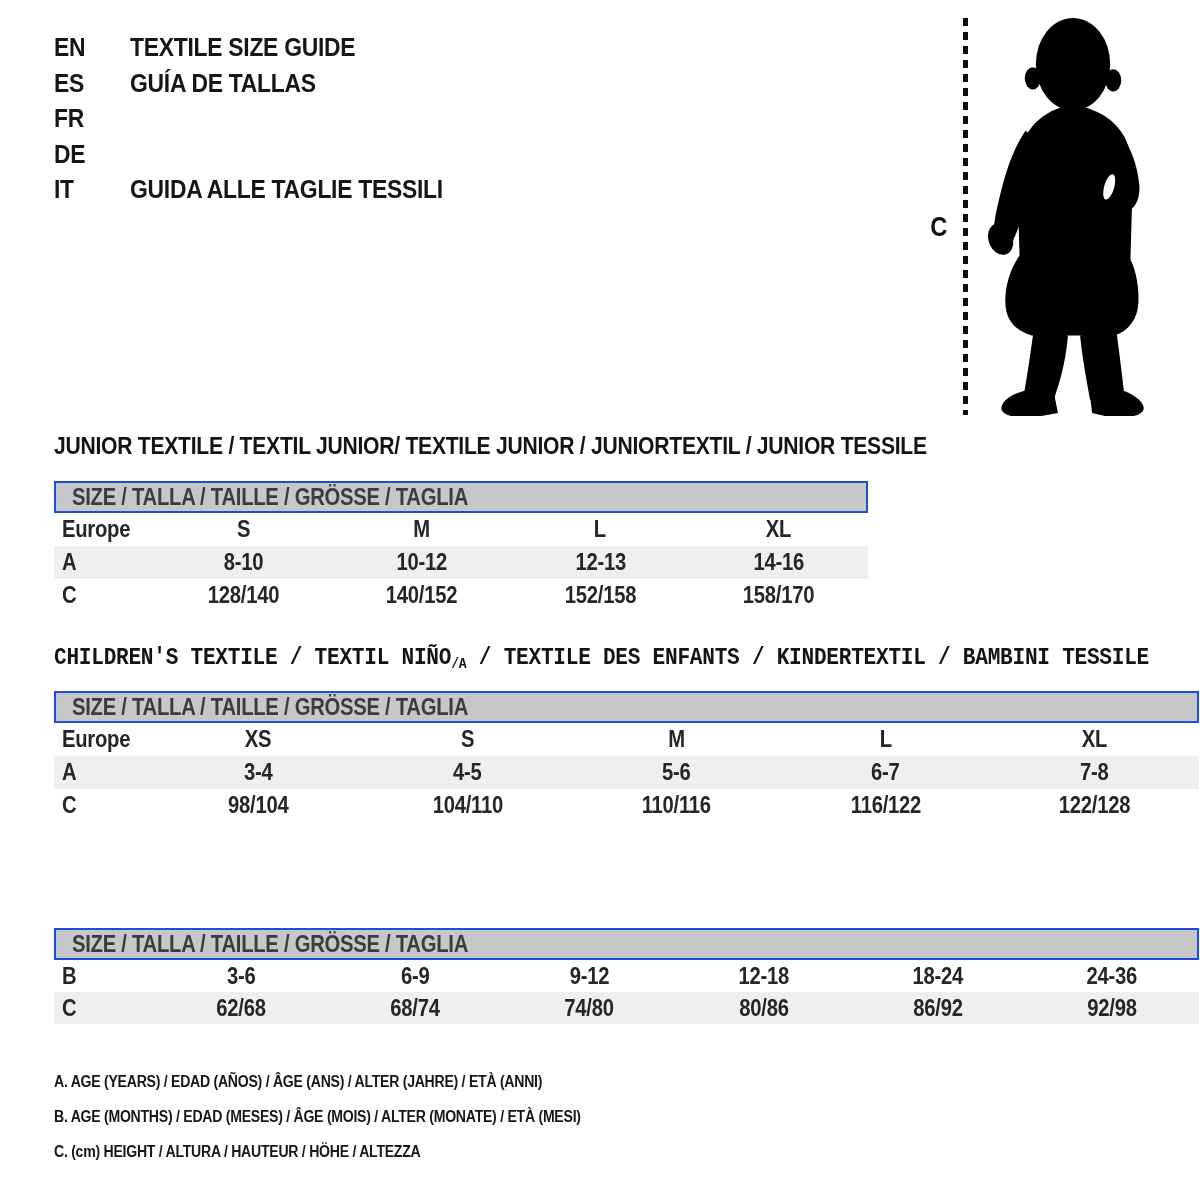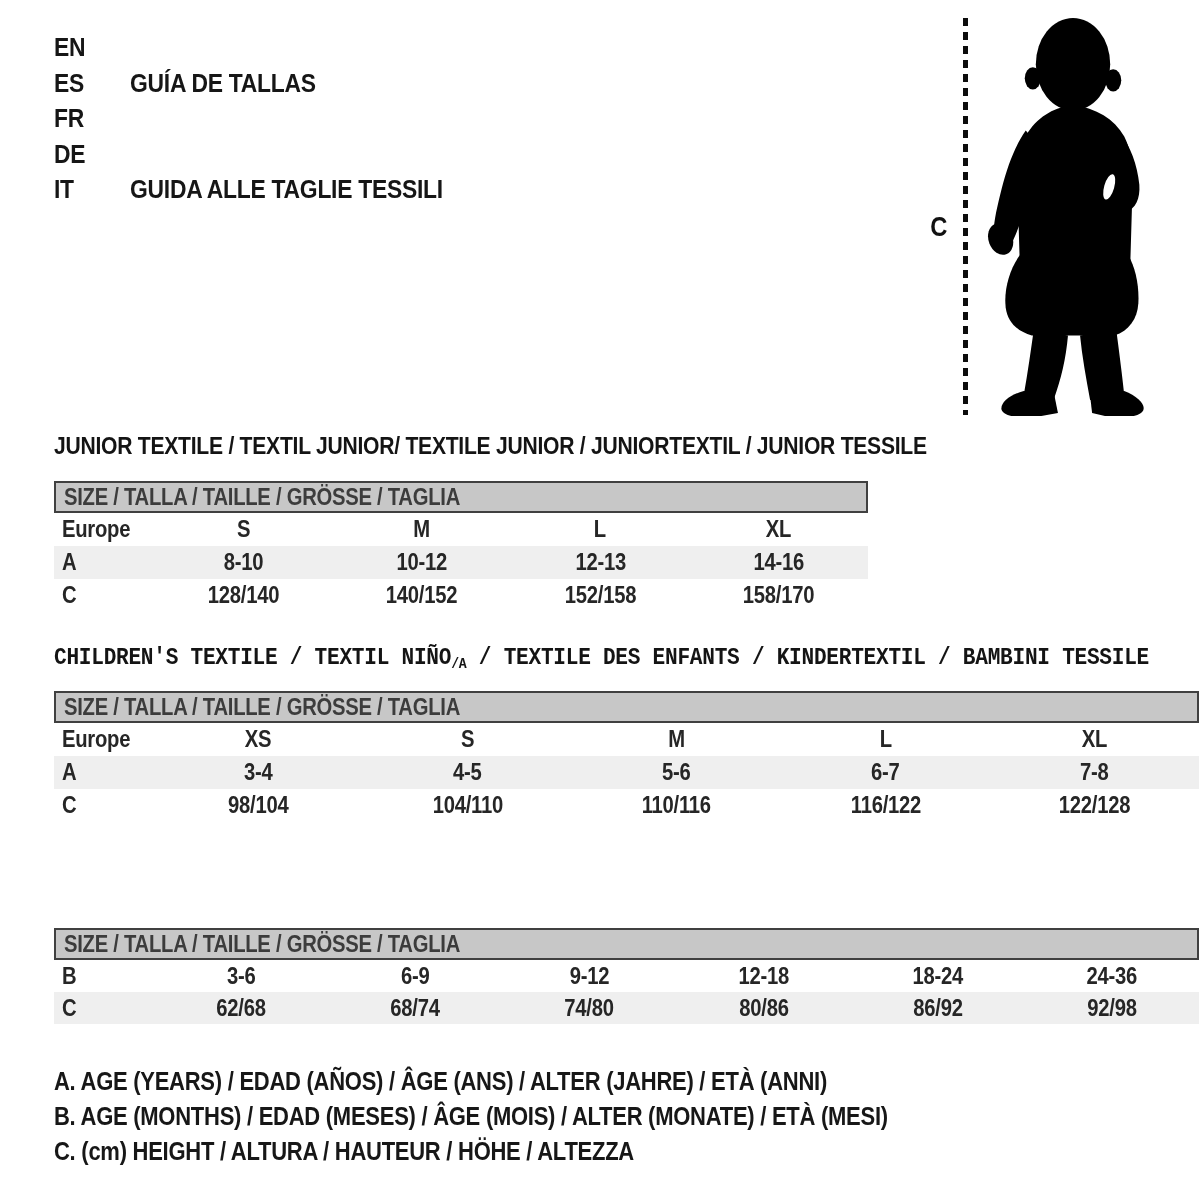--- a/index.html
+++ b/index.html
@@ -30,45 +30,46 @@
   .measure-label { position:absolute; left:913px; top:212px; font-size:27px; color:#111; }
   .silhouette { position:absolute; left:963px; top:14px; width:182px; height:402px; }
 
   
   .sec-title { position:absolute; left:38px; font-size:24px; color:#141414; line-height:29px; }
   .sub-a { font-size:15px; vertical-align:-4px; }
 
   
   .size-table { position:absolute; left:38px; }
   .size-bar {
-    height:32px; display:flex; align-items:center; padding-left:8px;
-    background:#c7c7c7; border:2px solid #404040;
+    height:32px; display:flex; align-items:center; padding-left:16px;
+    background:#c7c7c7; border:2px solid #1d4ed8;
     font-size:23px; color:#3c3c3c;
   }
   .t-row { display:grid; height:33px; align-items:center; font-size:23px; color:#262626; }
   .cols4 { grid-template-columns:100px repeat(4,1fr); }
   .cols5 { grid-template-columns:100px repeat(5,1fr); }
   .cols6 { grid-template-columns:100px repeat(6,1fr); }
   .t-row.shaded { background:#efefef; }
   .cell { overflow:visible; }
   .lbl { text-align:left; padding-left:8px;text-decoration:underline; }
   .val { text-align:center; }
 
   
   .notes { position:absolute; left:38px; top:1064px; }
-  .note-row { height:35px; display:flex; align-items:center; font-size:25px; color:#171717; }
+  .note-row { height:35px; display:flex; align-items:center; font-size:16px; color:#171717; }
 </style>
 </head>
 <body>
 
 <div class="page">
 
   <div class="lang-block">
     <div class="lang-row">
       <span class="lang-code"><span class="cxl">EN</span></span>
+      <span class="lang-title"><span class="cxl">TEXTILE SIZE GUIDE</span></span>
     </div>
     <div class="lang-row">
       <span class="lang-code"><span class="cxl">ES</span></span>
       <span class="lang-title"><span class="cxl">GUÍA DE TALLAS</span></span>
     </div>
     <div class="lang-row">
       <span class="lang-code"><span class="cxl">FR</span></span>
     </div>
     <div class="lang-row">
       <span class="lang-code"><span class="cxl">DE</span></span>

